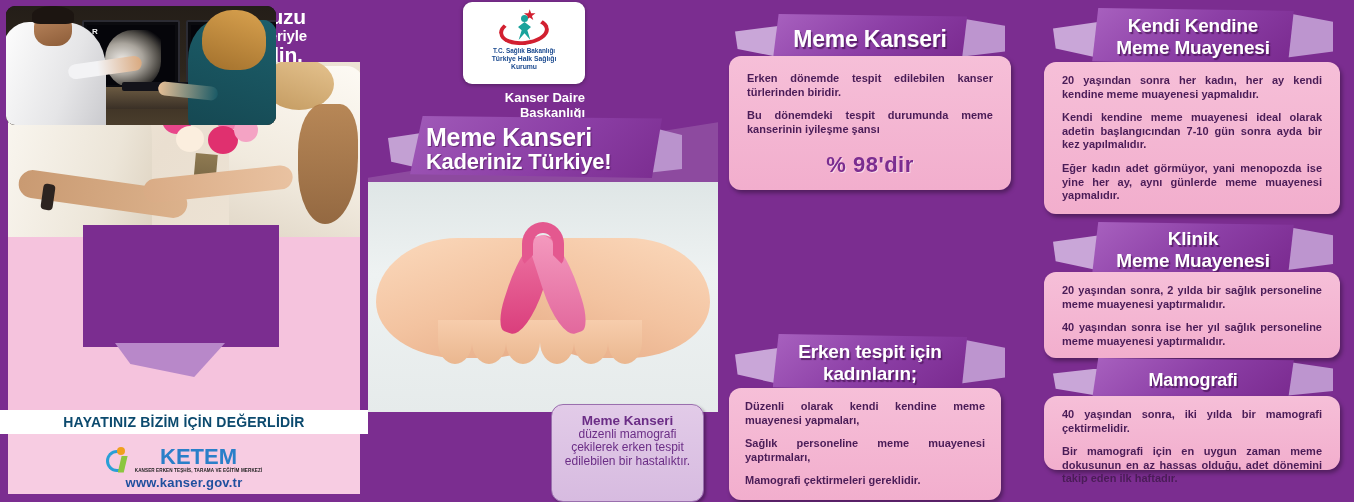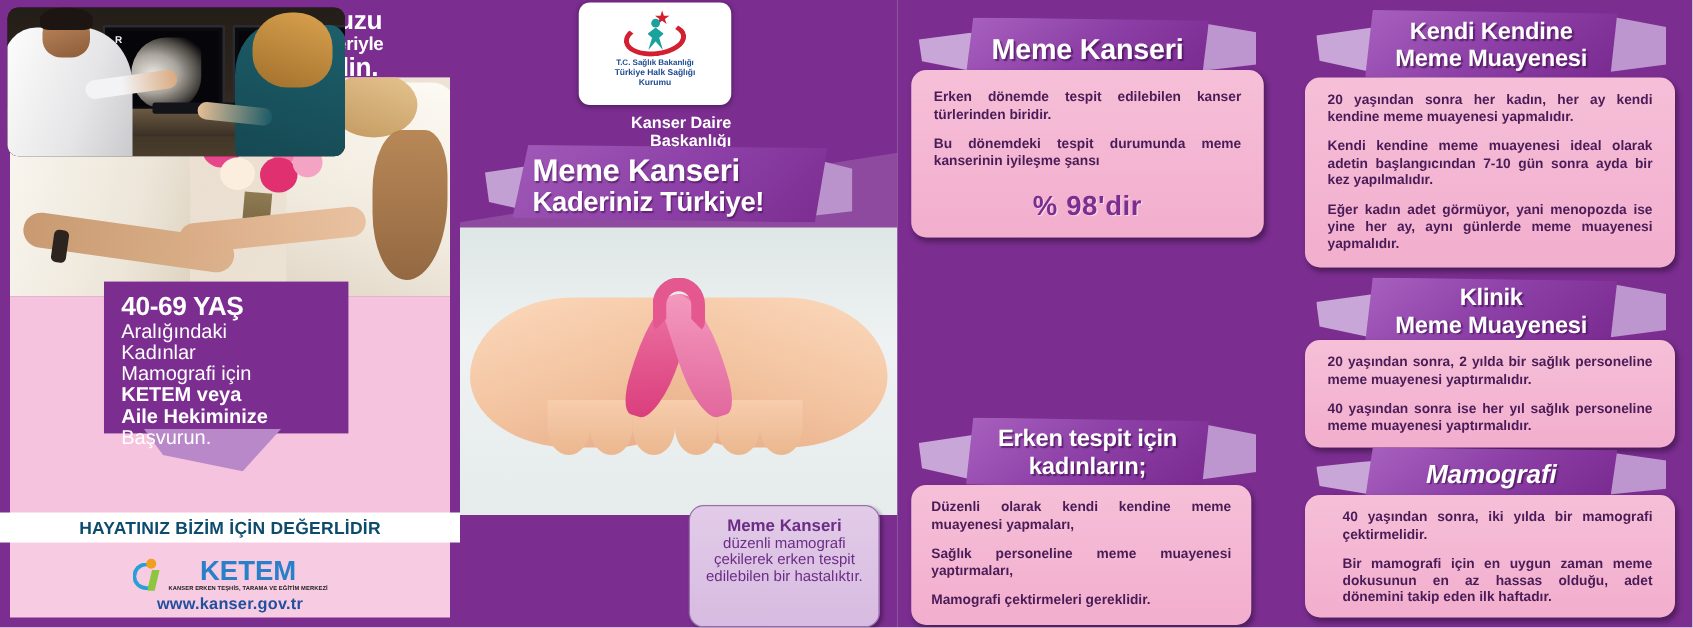--- a/index.html
+++ b/index.html
@@ -250,22 +250,22 @@
   #cardC-ribbon .cr-label { font-size:19px; }
   #cardC-body { left:1044px; top:62px; width:296px; height:152px; padding:12px 18px 0 18px; }
 
   
   #cardD-ribbon { left:1053px; top:222px; width:280px; height:56px; }
   #cardD-ribbon .cr-label { font-size:19px; }
   #cardD-body { left:1044px; top:272px; width:296px; height:86px; padding:12px 18px 0 18px; }
 
   
   #cardE-ribbon { left:1053px; top:358px; width:280px; height:44px; }
-  #cardE-ribbon .cr-label { font-size:21px;font-style:italic; }
-  #cardE-body { left:1044px; top:396px; width:296px; height:98px; padding:12px 18px 0 30px; }
+  #cardE-ribbon .cr-label { font-size:18px; }
+  #cardE-body { left:1044px; top:396px; width:296px; height:74px; padding:12px 18px 0 18px;border-radius:13px; }
 </style>
 </head>
 <body>
 
 <div id="poster">
 
   <div class="left-panel">
 
     <div class="left-header">
       <div class="lh-l1">Mamografi Randevunuzu</div>
@@ -294,29 +294,20 @@
       <div class="lp-watch"></div>
       <div class="lp-arm2"></div>
     </div>
 
     <div class="left-pinkzone"></div>
     <div class="left-bottomzone"></div>
 
     <div class="lb-ribbon">
       <div class="lb-body"></div>
       <div class="lb-fold"></div>
-      <div class="lb-text">
-        <div class="lb-t1">40-69 YAŞ</div>
-        <div class="lb-t2">Aralığındaki</div>
-        <div class="lb-t2">Kadınlar</div>
-        <div class="lb-t2">Mamografi için</div>
-        <div class="lb-t3">KETEM veya</div>
-        <div class="lb-t3">Aile Hekiminize</div>
-        <div class="lb-t2">Başvurun.</div>
-      </div>
     </div>
 
     <div class="left-slogan">
       <span>HAYATINIZ BİZİM İÇİN DEĞERLİDİR</span>
     </div>
 
     <div class="ketem-wrap">
       <div class="ketem-logo">
         <span class="ketem-person">
           <span class="kp-arc"></span>

